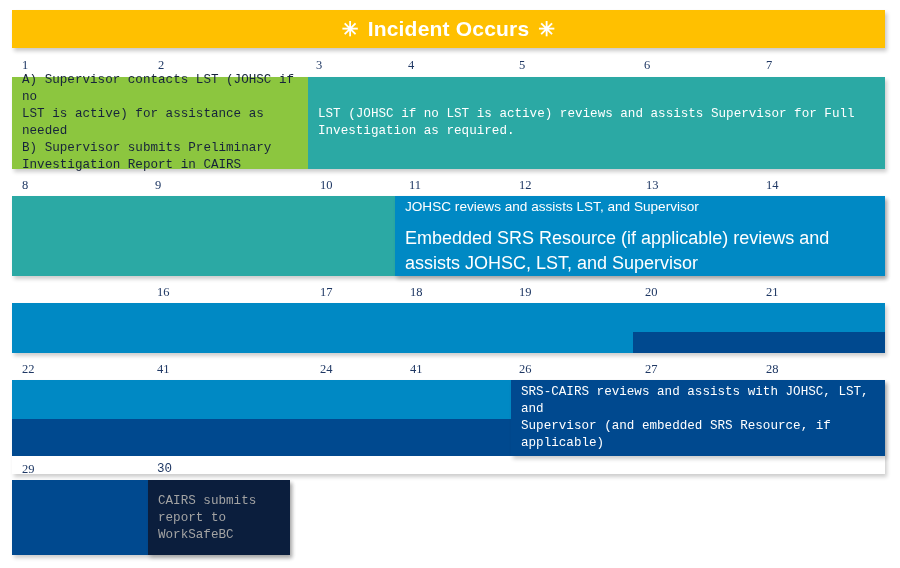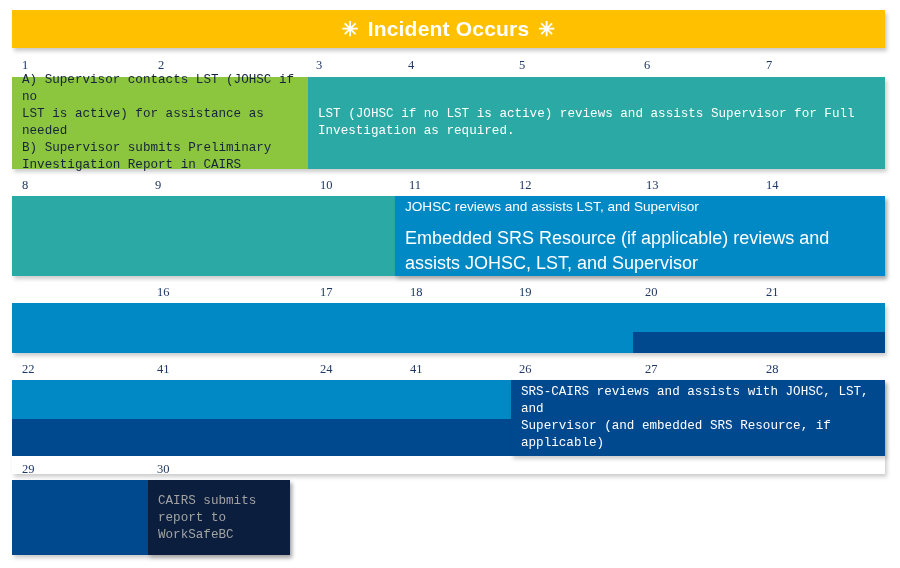--- a/index.html
+++ b/index.html
@@ -201,21 +201,21 @@
           <p class="green-line">SRS-CAIRS reviews and assists with JOHSC, LST, and</p>
           <p class="green-line">Supervisor (and embedded SRS Resource, if</p>
           <p class="green-line">applicable)</p>
         </div>
       </div>
     </div>
   </div>
 
   <div class="ruler" style="top:460px;">
     <span class="day-num" style="left:22px;">29</span>
-    <span class="day-num" style="left:157px;">30</span>
+    <span class="day-num" style="left:157px;font-family:Liberation Mono, monospace;">30</span>
   </div>
 
   <div class="band" style="left:12px; top:480px; width:278px; height:75px;">
     <div class="seg" style="left:0; width:278px; background:#00498F;"></div>
     <div class="seg shadowed" style="left:136px; width:142px; background:#0B1E3D;">
       <div class="seg-body">
         <div class="seg-text pinkish">
           <p class="green-line">CAIRS submits</p>
           <p class="green-line">report to</p>
           <p class="green-line">WorkSafeBC</p>

